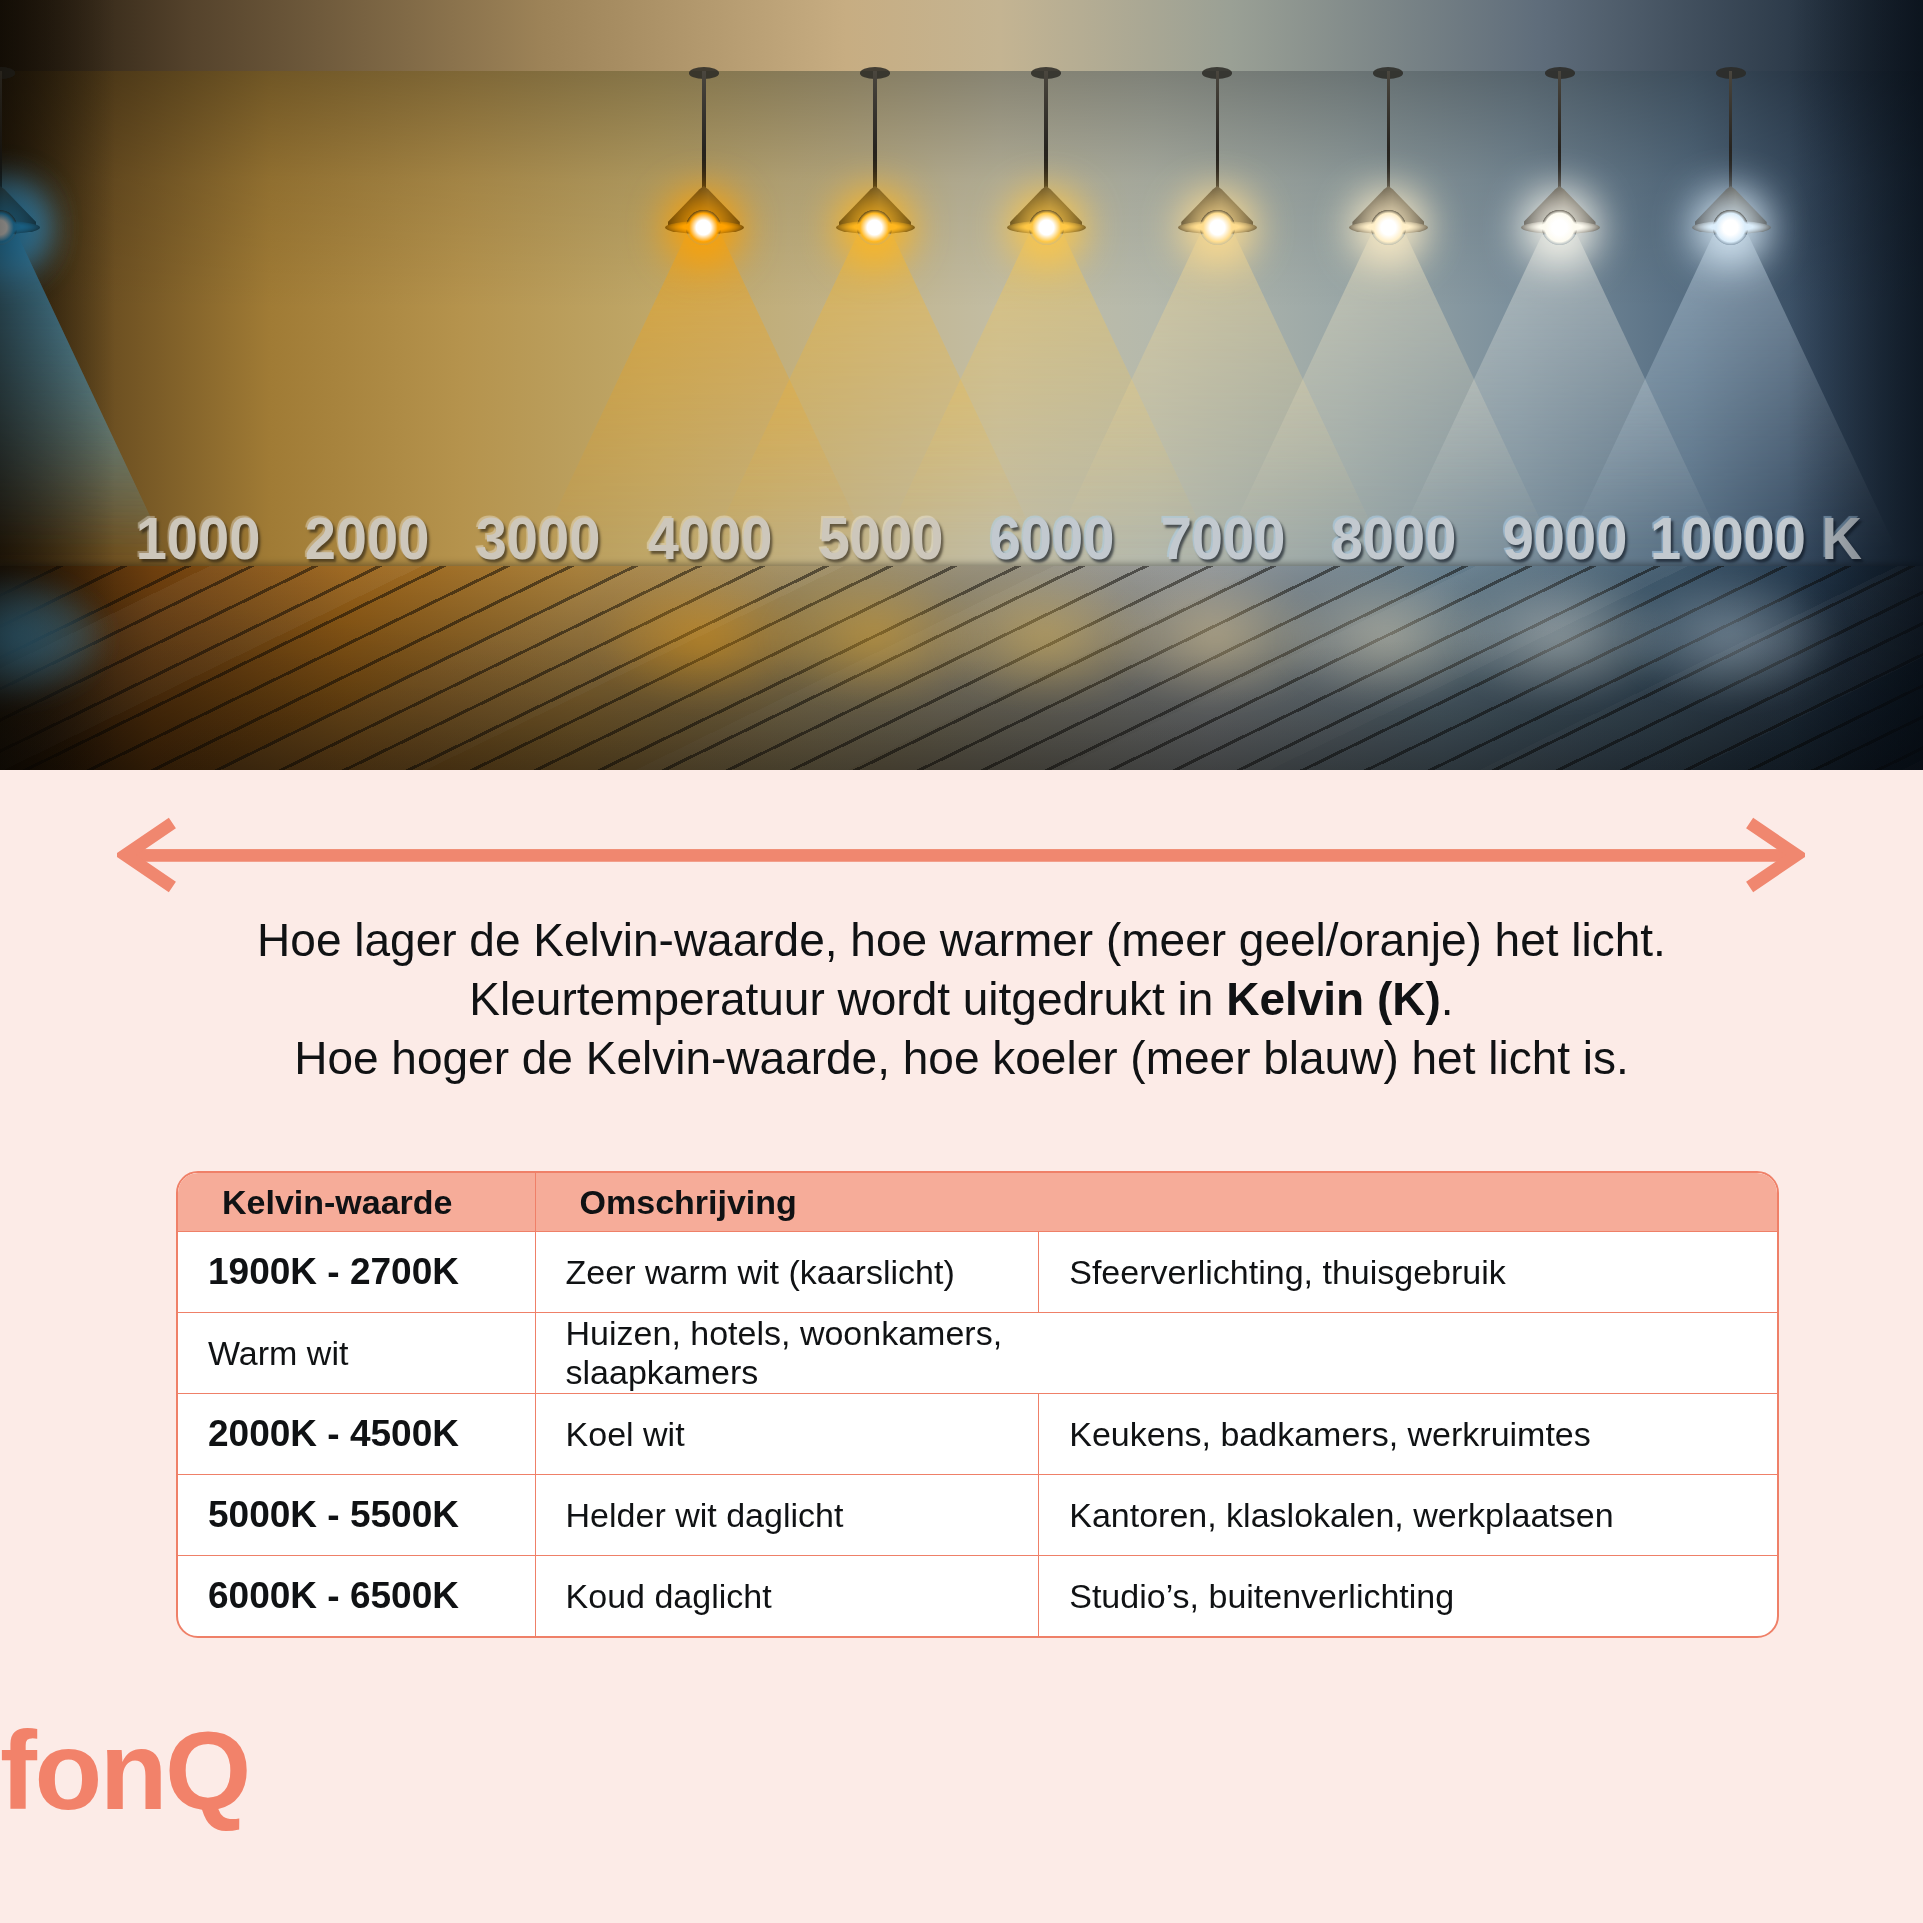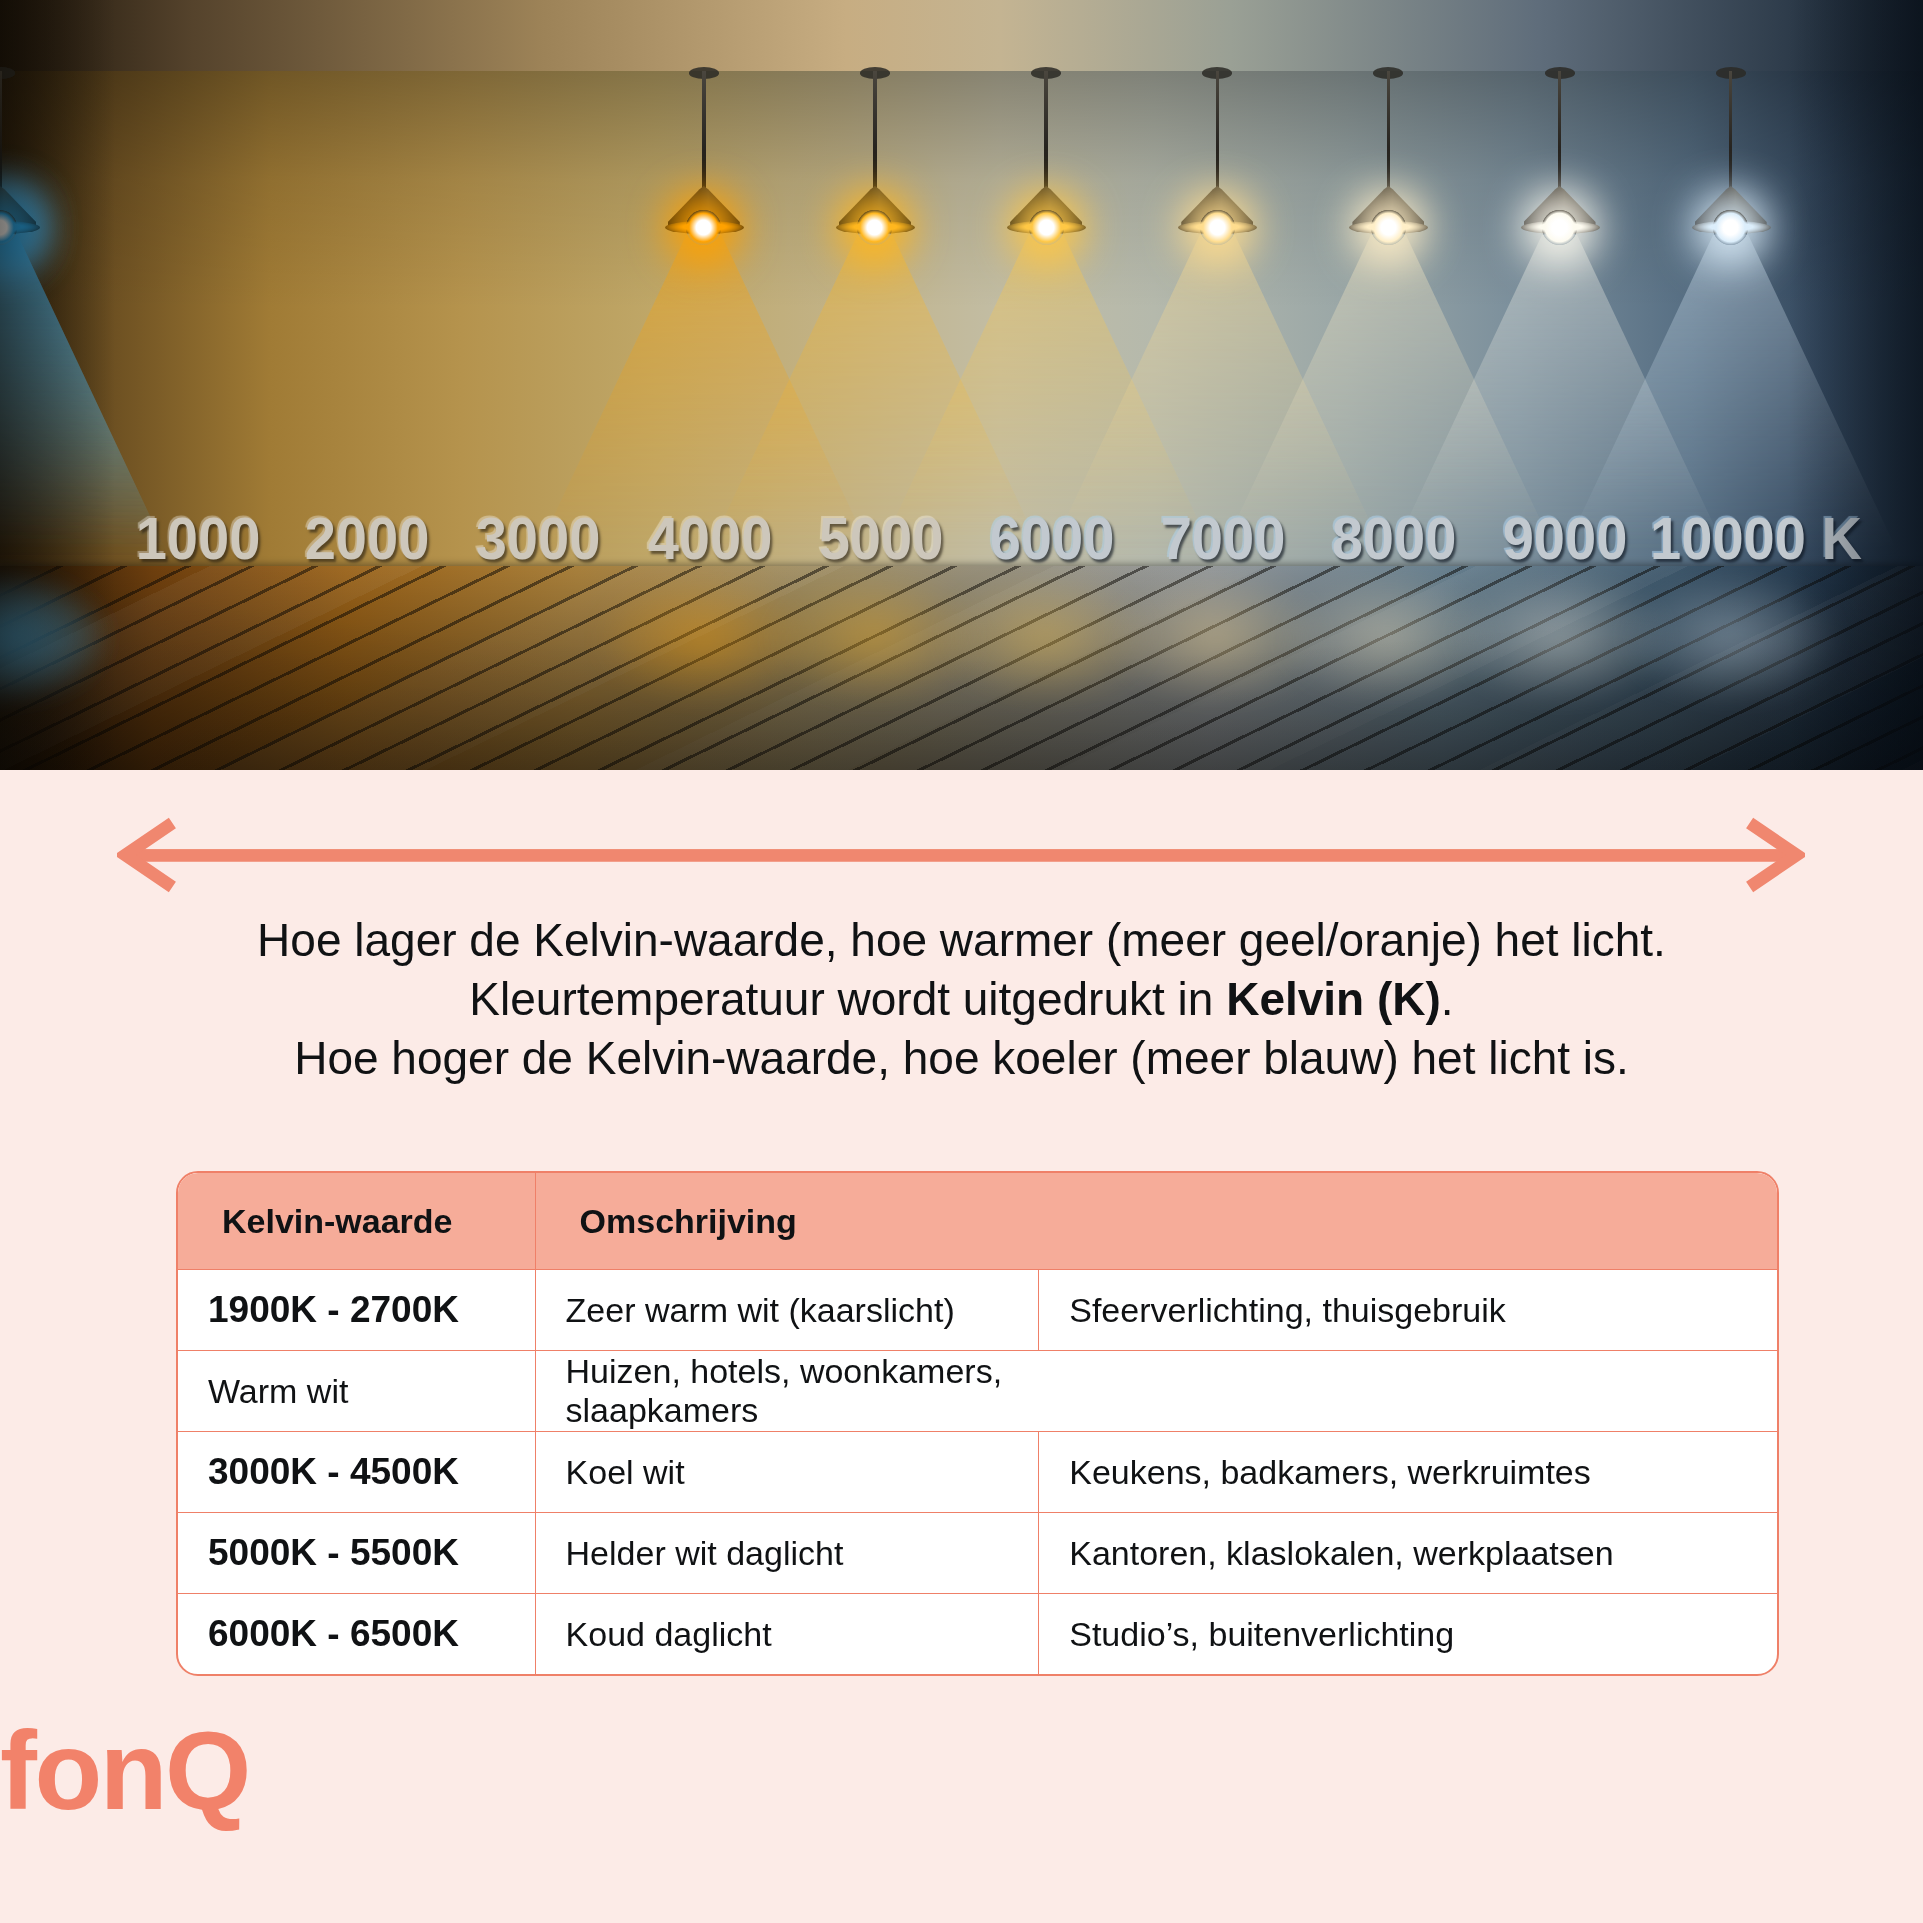--- a/index.html
+++ b/index.html
@@ -69,21 +69,21 @@
   .arrow-wrap svg{display:block;width:100%;height:100%;}
   .intro{position:absolute;top:141px;left:0;width:100%;text-align:center;
     font-size:46px;line-height:59px;color:var(--text,#101214);}
   .intro p{margin:0;}
   .intro strong{font-weight:700;}
   
   .ktable{position:absolute;top:401px;left:176px;width:1599px;background:#ffffff;
     border:2.5px solid var(--tborder,#EF8068);border-radius:22px;overflow:hidden;}
   .trow{display:grid;grid-template-columns:22.3% 31.5% 46.2%;}
   .thead{background:var(--thbg,#F6AC99);}
-  .thead .cell{height:96px;font-weight:700;font-size:34px;padding-left:44px;}
+  .thead .cell{height:58px;font-weight:700;font-size:34px;padding-left:44px;}
   .cell{display:flex;align-items:center;padding-left:30px;font-size:34px;color:var(--text,#101214);}
   .cell + .cell{border-left:1.7px solid var(--tborder,#EF8068);}
   .tbody .trow{height:80px;border-top:1.7px solid var(--tborder,#EF8068);}
   .cell.kelvin{font-weight:700;font-size:37px;}
   
   .logo{position:absolute;top:946px;left:0;width:100%;text-align:left;
     font-size:111px;line-height:111px;font-weight:700;letter-spacing:-2.5px;color:var(--logo,#F2826A);}
 </style>
 </head>
 <body>
@@ -227,21 +227,21 @@
         <div class="trow">
           <div class="cell kelvin">1900K - 2700K</div>
           <div class="cell">Zeer warm wit (kaarslicht)</div>
           <div class="cell">Sfeerverlichting, thuisgebruik</div>
         </div>
         <div class="trow">
           <div class="cell">Warm wit</div>
           <div class="cell">Huizen, hotels, woonkamers, slaapkamers</div>
         </div>
         <div class="trow">
-          <div class="cell kelvin">3000K - 4500K</div>
+          <div class="cell kelvin">2000K - 4500K</div>
           <div class="cell">Koel wit</div>
           <div class="cell">Keukens, badkamers, werkruimtes</div>
         </div>
         <div class="trow">
           <div class="cell kelvin">5000K - 5500K</div>
           <div class="cell">Helder wit daglicht</div>
           <div class="cell">Kantoren, klaslokalen, werkplaatsen</div>
         </div>
         <div class="trow">
           <div class="cell kelvin">6000K - 6500K</div>

